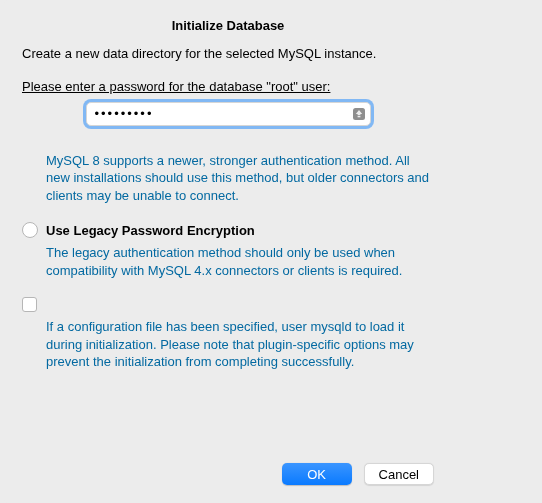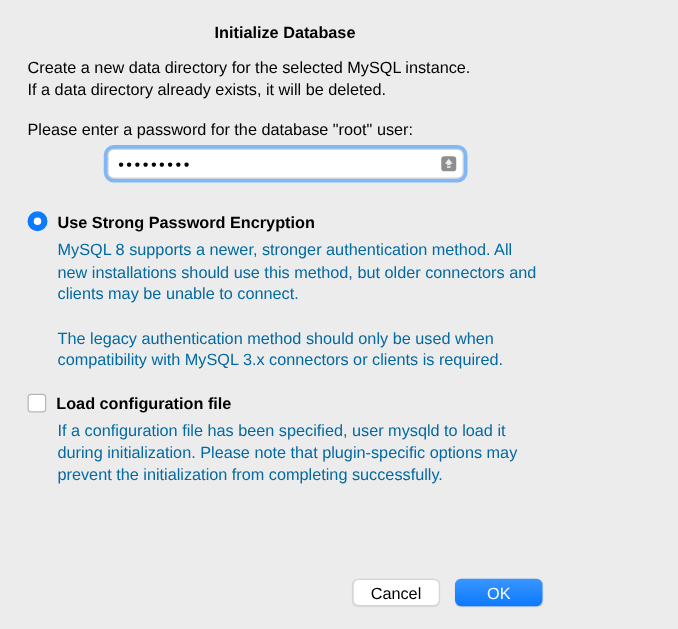--- a/index.html
+++ b/index.html
@@ -27,20 +27,21 @@
       font-size: 13px;
       text-align: center;
       margin-bottom: 12px;
     }
     .intro {
       line-height: 1.35;
       margin-bottom: 16px;
     }
     .pw-label {
       margin-bottom: 8px;
+      text-decoration: underline;
     }
     .pw-row {
       display: flex;
       justify-content: center;
       margin-bottom: 26px;
     }
     .pw-input-wrap {
       position: relative;
       width: 285px;
     }
@@ -150,60 +151,56 @@
   </style>
 </head>
 <body>
 
 <div class="dialog">
 
   <div class="title">Initialize Database</div>
 
   <div class="intro">
     <span>Create a new data directory for the selected MySQL instance.</span><br>
-    <span>If a data directory already exists, it will be deleted.</span>
   </div>
 
   <div class="pw-label">Please enter a password for the database "root" user:</div>
 
   <div class="pw-row">
     <div class="pw-input-wrap">
       <input type="text" class="pw-input" value="•••••••••" style="">
       <span class="pw-caps">
         <svg width="14" height="14" viewBox="0 0 14 14">
           <rect x="1" y="1" width="12" height="12" rx="2.5" fill="#8e8e8e"></rect>
           <path d="M7 3 L10.2 7 L8.4 7 L8.4 8.2 L5.6 8.2 L5.6 7 L3.8 7 Z" fill="#ececec"></path>
           <rect x="5.6" y="9" width="2.8" height="1.3" fill="#ececec"></rect>
         </svg>
       </span>
     </div>
   </div>
 
   <div class="option">
+    <div class="opt-desc">MySQL 8 supports a newer, stronger authentication method. All new installations should use this method, but older connectors and clients may be unable to connect.</div>
+  </div>
+
+  <div class="option">
     <div class="opt-head">
-      <div class="radio selected">
-          <div class="dot"></div>
-        </div>
-      <span class="opt-label">Use Strong Password Encryption</span>
+      <div class="radio"></div>
+      <span class="opt-label">Use Legacy Password Encryption</span>
     </div>
-    <div class="opt-desc">MySQL 8 supports a newer, stronger authentication method. All new installations should use this method, but older connectors and clients may be unable to connect.</div>
-  </div>
-
-  <div class="option">
-    <div class="opt-desc">The legacy authentication method should only be used when compatibility with MySQL 3.x connectors or clients is required.</div>
+    <div class="opt-desc">The legacy authentication method should only be used when compatibility with MySQL 4.x connectors or clients is required.</div>
   </div>
 
   <div class="option">
     <div class="opt-head">
       <div class="checkbox"></div>
-      <span class="opt-label">Load configuration file</span>
     </div>
     <div class="opt-desc">If a configuration file has been specified, user mysqld to load it during initialization. Please note that plugin-specific options may prevent the initialization from completing successfully.</div>
   </div>
 
   <div class="spacer"></div>
 
   <div class="buttons">
+    <button class="btn btn-ok">OK</button>
     <button class="btn btn-cancel">Cancel</button>
-    <button class="btn btn-ok">OK</button>
   </div>
 
 </div>
 
 </body></html>

